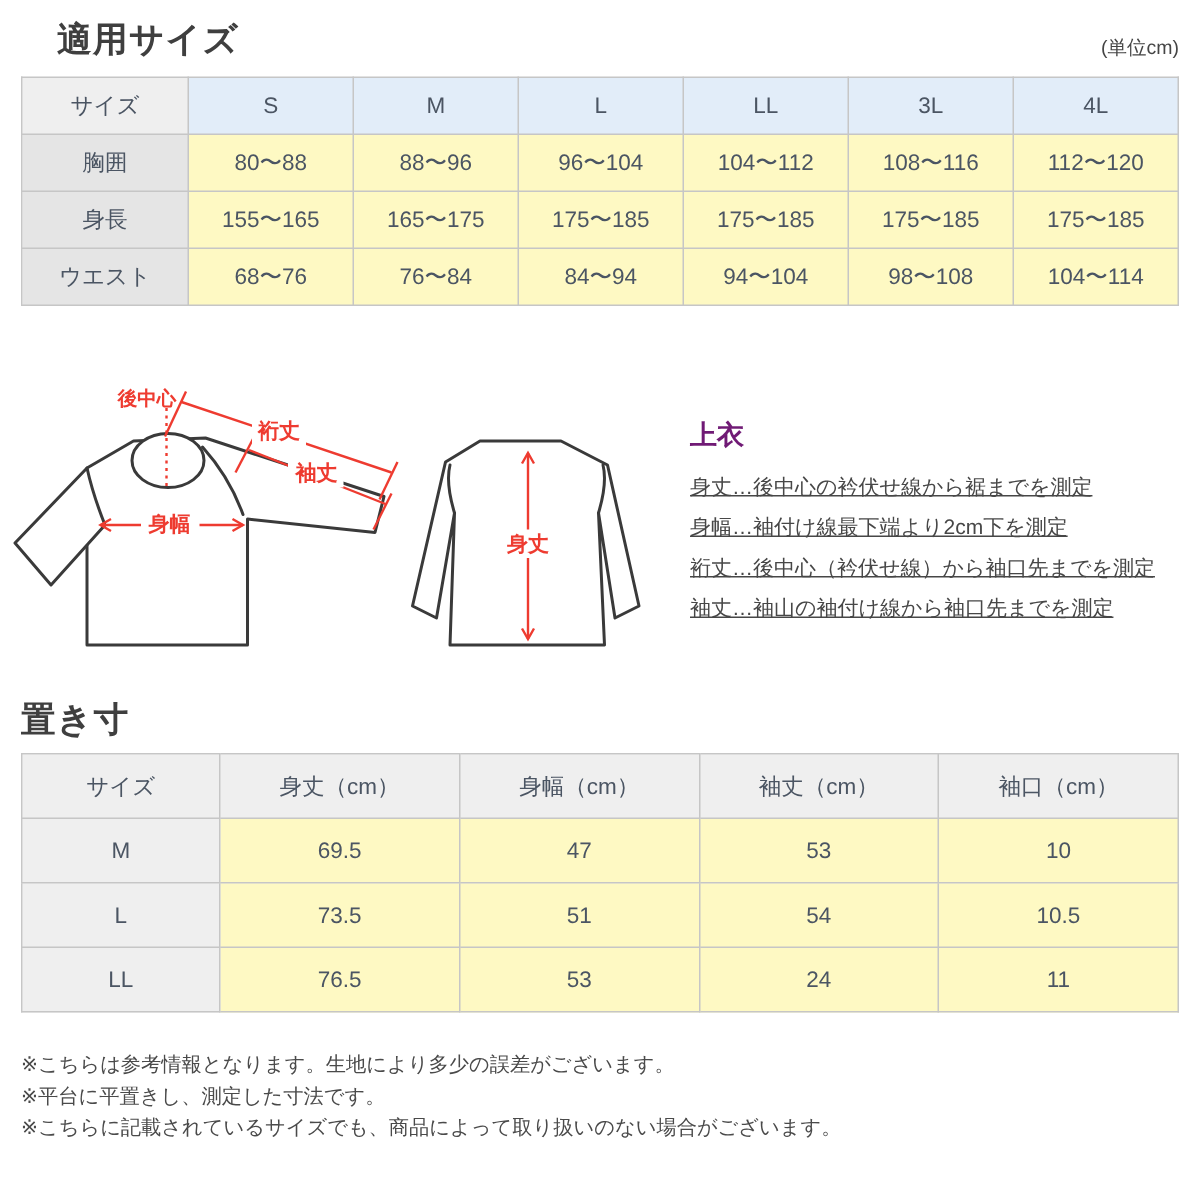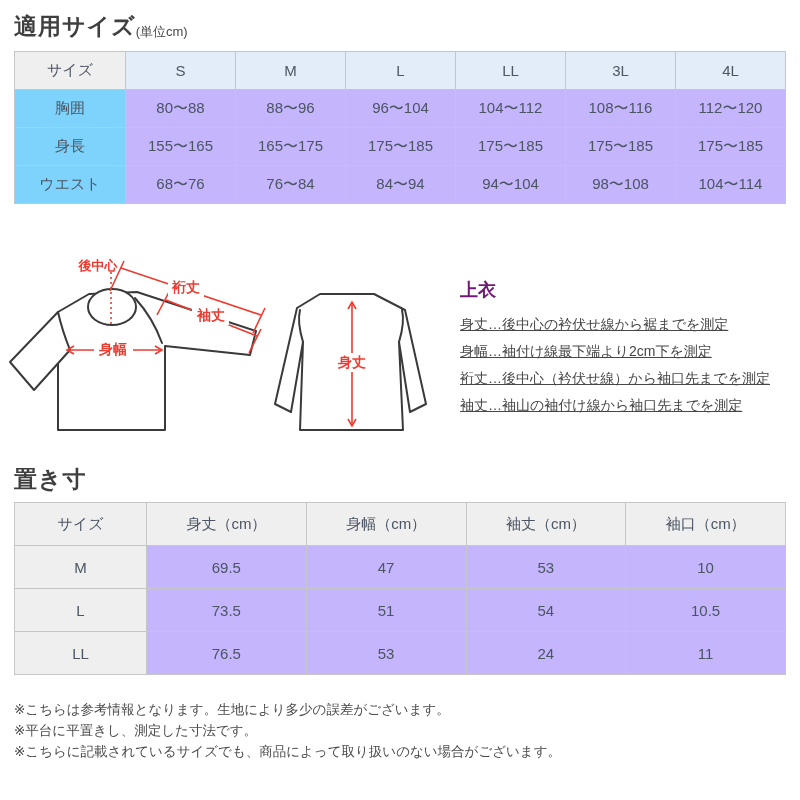--- a/index.html
+++ b/index.html
@@ -6,31 +6,31 @@
   body{
     width:800px;height:800px;background:#ffffff;overflow:hidden;
     font-family:"Liberation Sans","DejaVu Sans",sans-serif;color:#4a4a4a;
   }
   .wrap{padding:0 14px;}
   .title-wrap{text-align:center;padding-top:6px;}
   .page-title{
     display:inline-block;font-size:29px;font-weight:bold;letter-spacing:6px;
     color:#565656;border-bottom:2px solid #7f7f7f;padding:0 8px 7px 14px;line-height:1.3;
   }
-  .sec-head{display:flex;justify-content:flex-start;align-items:flex-end;margin-top:11px;}
+  .sec-head{display:flex;justify-content:space-between;align-items:flex-end;margin-top:11px;margin-left:24px;}
   h2{font-size:23px;color:#3f3f3f;margin:0;font-weight:bold;letter-spacing:1px;}
   .unit{font-size:13px;color:#454545;padding-bottom:1px;}
   table{width:100%;border-collapse:collapse;table-layout:fixed;}
   th,td{border:1px solid #c6c6c6;text-align:center;vertical-align:middle;
-    font-weight:normal;font-size:15px;color:#4b5563;padding:0;background:#c4b5fd;}
+    font-weight:normal;font-size:15px;color:#4b5563;padding:0;background:#fef9c3;}
   .t1{margin-top:9px;}
   .t1 th,.t1 td{height:37px;}
   .t1 th.corner{background:#efefef;}
   .t1 th.size{background:#e2edf9;}
-  .t1 td.label{background:#7dd3fc;}
+  .t1 td.label{background:#e5e5e5;}
   .t2{margin-top:7px;}
   .t2 th{background:#efefef;height:42px;}
   .t2 td{height:42px;}
   .t2 td.label{background:#efefef;}
   .diagram-row{display:flex;margin:24px -14px 0 -14px;width:774px;height:232px;}
   .shirt-svg{width:460px;height:230px;flex:none;display:block;}
   .jacket-info{padding-top:50px;flex:1;}
   .jacket-heading{font-size:18px;font-weight:bold;color:#701a75;margin:0 0 9px 0;}
   .jacket-line{font-size:14px;color:#474747;line-height:27px;white-space:nowrap;text-decoration:underline;}
   .laid-head{margin-top:4px;}

